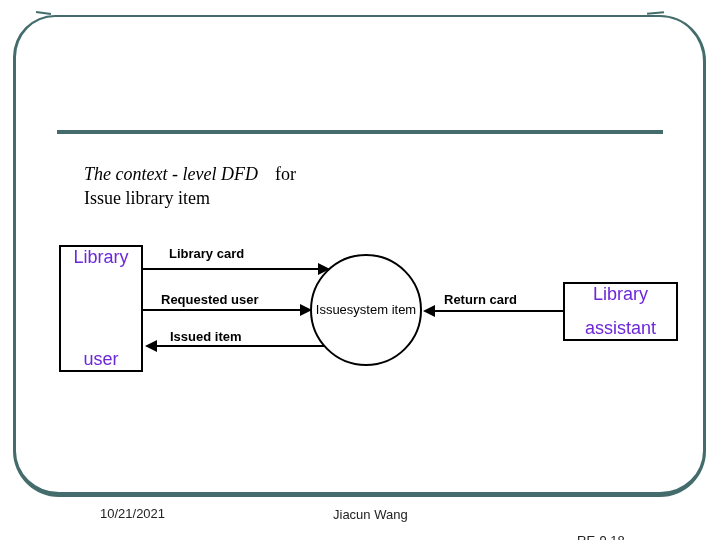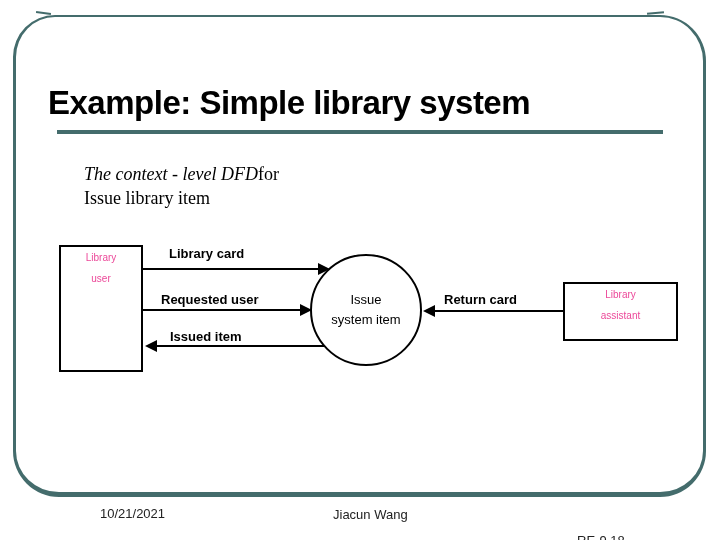--- a/index.html
+++ b/index.html
@@ -31,34 +31,34 @@
   .title-underline {
     position: absolute; left: 57px; top: 130px; width: 606px; height: 4px;
     background: var(--accent);
   }
   .subtitle {
     position: absolute; left: 84px; top: 162px;
     font-family: "Liberation Serif", serif; font-size: 18px; color: #000;
     line-height: 24px;
   }
   .subtitle .it { font-style: italic; margin-top: 20px; }
-  .subtitle .rm { font-style: normal; margin-left: 0; }
+  .subtitle .rm { font-style: normal; margin-left: 17px; }
 
   
   .entity-box {
     position: absolute; border: 2px solid var(--ink); background: #fff;
-    display: flex; flex-direction: column; align-items: center; justify-content: flex-start;
-    font-size: 10px; line-height: 21px; color: #ec4899; text-align: center;
+    display: flex; flex-direction: column; align-items: center; justify-content: space-between;
+    font-size: 18px; line-height: 21px; color: #6d28d9; text-align: center;
   }
   .box-user { left: 59px; top: 245px; width: 84px; height: 127px; }
   .box-assistant { left: 563px; top: 282px; width: 115px; height: 59px; }
   .process-circle {
     position: absolute; left: 310px; top: 254px; width: 112px; height: 112px;
     border: 2px solid var(--ink); border-radius: 50%; background: #fff;
-    display: flex; flex-direction: column; align-items: center; justify-content: center;
+    display: flex; flex-direction: row; align-items: center; justify-content: center;
     font-size: 13px; line-height: 20px; color: #000; text-align: center;
   }
   .flow-label {
     position: absolute; font-size: 13px; font-weight: bold; color: #000;
     text-align: left; white-space: nowrap;
   }
   .lbl-card  { left: 169px; top: 246px; width: 100px; }
   .lbl-req   { left: 161px; top: 292px; width: 120px; }
   .lbl-iss   { left: 170px; top: 329px; width: 100px; }
   .lbl-ret   { left: 444px; top: 292px; width: 100px; }
@@ -91,21 +91,20 @@
 </style>
 </head>
 <body>
 
 <div class="canvas">
 
   <div class="slide-border"></div>
   <div class="sketch-mark tl"></div>
   <div class="sketch-mark tr"></div>
 
-  <h1 class="page-title">Example: Simple library system</h1>
   <div class="title-underline"></div>
 
   <div class="subtitle">
     <div><span class="it">The context - level DFD</span><span class="rm">for</span></div>
     <div>Issue library item</div>
   </div>
 
   <div>
 
     <div class="entity-box box-user">

